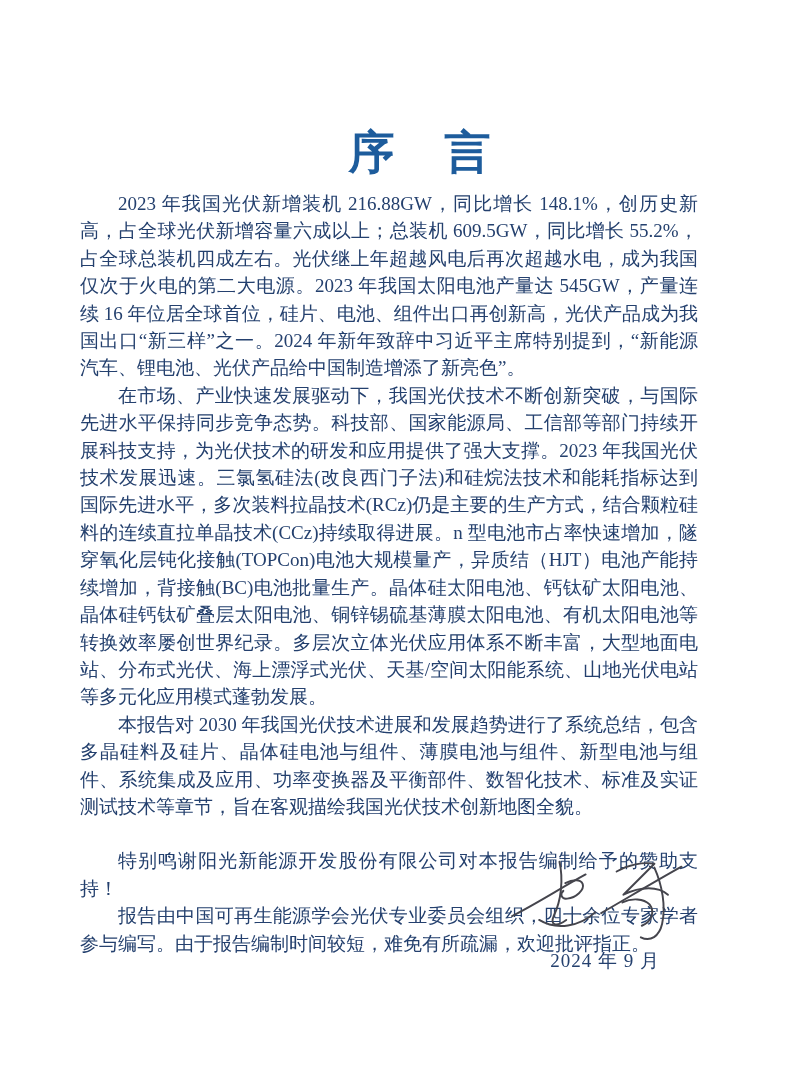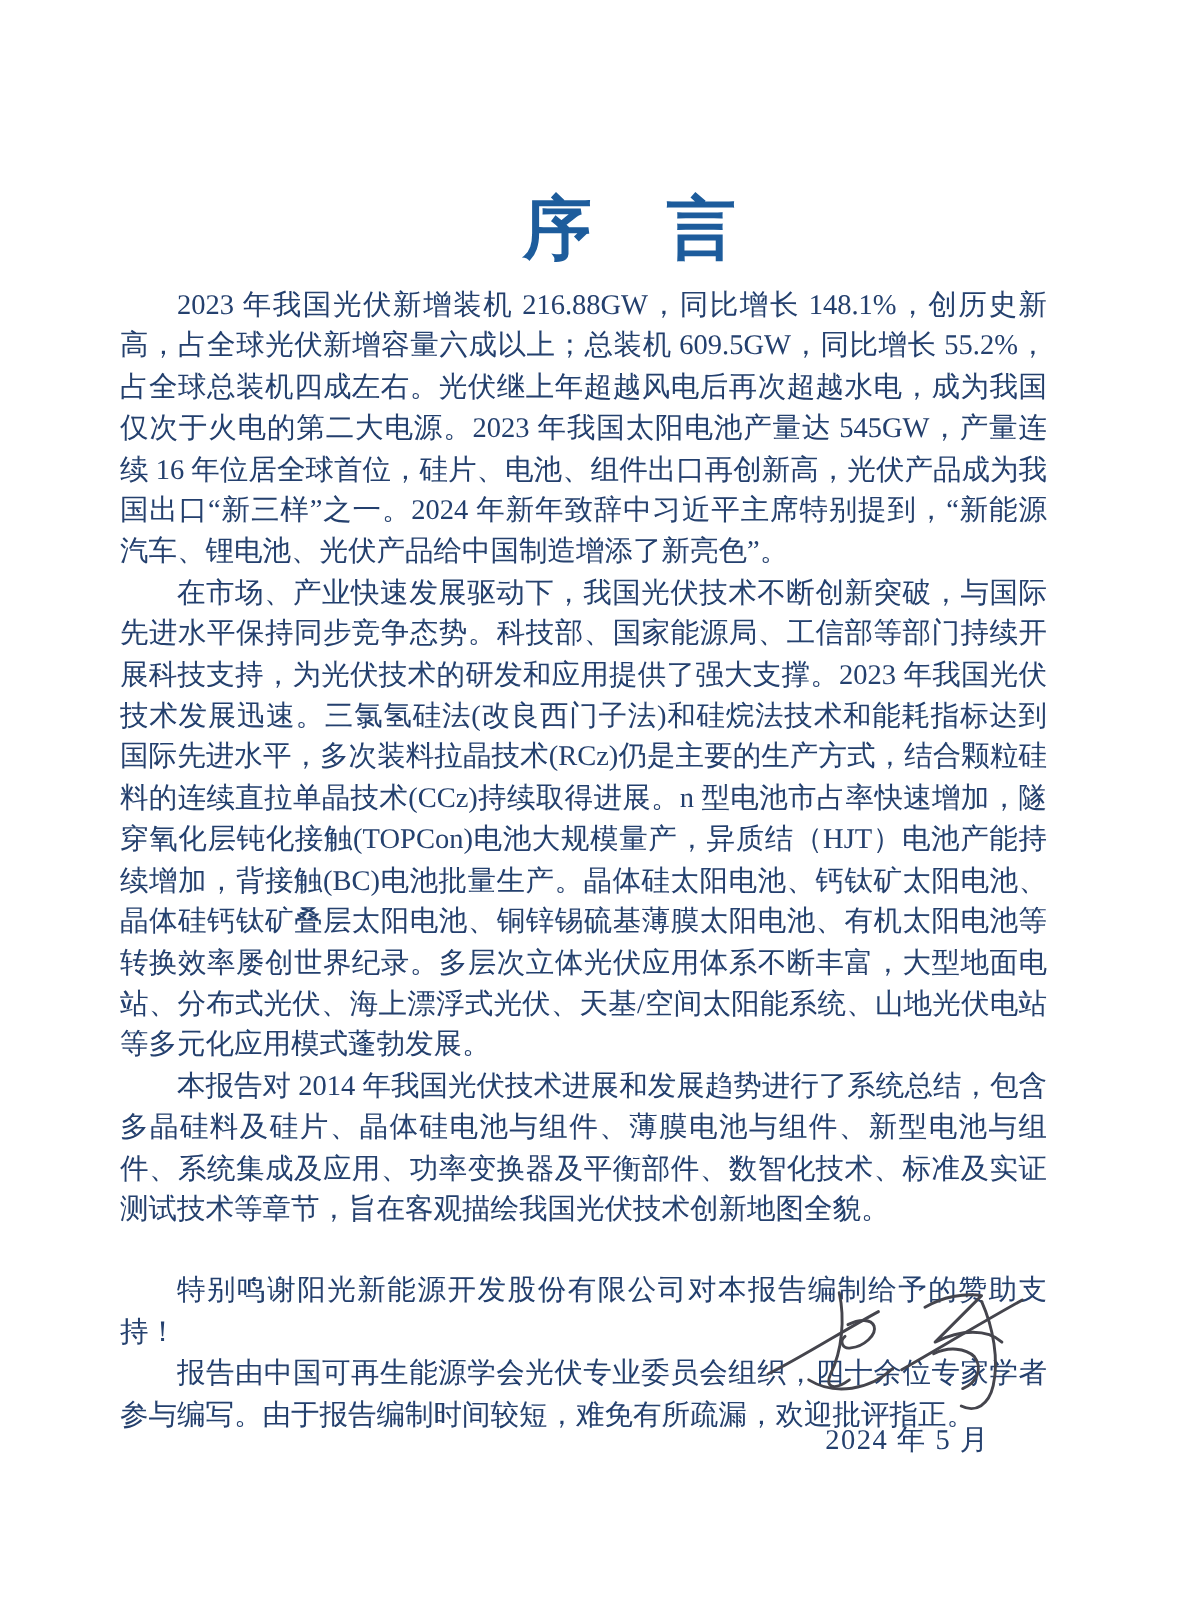--- a/index.html
+++ b/index.html
@@ -70,34 +70,34 @@
 </head>
 <body>
 
 <div class="page">
 
   <h1 class="title">序　言</h1>
 
   <div class="body-text">
     <p class="para">2023 年我国光伏新增装机 216.88GW，同比增长 148.1%，创历史新高，占全球光伏新增容量六成以上；总装机 609.5GW，同比增长 55.2%，占全球总装机四成左右。光伏继上年超越风电后再次超越水电，成为我国仅次于火电的第二大电源。2023 年我国太阳电池产量达 545GW，产量连续 16 年位居全球首位，硅片、电池、组件出口再创新高，光伏产品成为我国出口“新三样”之一。2024 年新年致辞中习近平主席特别提到，“新能源汽车、锂电池、光伏产品给中国制造增添了新亮色”。</p>
     <p class="para">在市场、产业快速发展驱动下，我国光伏技术不断创新突破，与国际先进水平保持同步竞争态势。科技部、国家能源局、工信部等部门持续开展科技支持，为光伏技术的研发和应用提供了强大支撑。2023 年我国光伏技术发展迅速。三氯氢硅法(改良西门子法)和硅烷法技术和能耗指标达到国际先进水平，多次装料拉晶技术(RCz)仍是主要的生产方式，结合颗粒硅料的连续直拉单晶技术(CCz)持续取得进展。n 型电池市占率快速增加，隧穿氧化层钝化接触(TOPCon)电池大规模量产，异质结（HJT）电池产能持续增加，背接触(BC)电池批量生产。晶体硅太阳电池、钙钛矿太阳电池、晶体硅钙钛矿叠层太阳电池、铜锌锡硫基薄膜太阳电池、有机太阳电池等转换效率屡创世界纪录。多层次立体光伏应用体系不断丰富，大型地面电站、分布式光伏、海上漂浮式光伏、天基/空间太阳能系统、山地光伏电站等多元化应用模式蓬勃发展。</p>
-    <p class="para">本报告对 2014 年我国光伏技术进展和发展趋势进行了系统总结，包含多晶硅料及硅片、晶体硅电池与组件、薄膜电池与组件、新型电池与组件、系统集成及应用、功率变换器及平衡部件、数智化技术、标准及实证测试技术等章节，旨在客观描绘我国光伏技术创新地图全貌。</p>
+    <p class="para">本报告对 2030 年我国光伏技术进展和发展趋势进行了系统总结，包含多晶硅料及硅片、晶体硅电池与组件、薄膜电池与组件、新型电池与组件、系统集成及应用、功率变换器及平衡部件、数智化技术、标准及实证测试技术等章节，旨在客观描绘我国光伏技术创新地图全貌。</p>
     <p class="para acknowledgement">特别鸣谢阳光新能源开发股份有限公司对本报告编制给予的赞助支持！</p>
     <p class="para">报告由中国可再生能源学会光伏专业委员会组织，四十余位专家学者参与编写。由于报告编制时间较短，难免有所疏漏，欢迎批评指正。</p>
   </div>
 
   <div class="signature-block">
     <svg viewBox="0 0 200 95" fill="none" stroke="#45454d" stroke-width="2" stroke-linecap="round" stroke-linejoin="round">
 
       <path d="M4 62 C28 50 56 32 80 19"></path>
       <path d="M53 6 C57 24 55 46 47 62 C43 71 49 74 60 66"></path>
       <path d="M59 28 C67 24 75 24 77 29 C79 35 70 43 61 44 C55 45 53 39 57 36"></path>
       <path d="M32 66 C50 77 74 73 90 58"></path>
 
       <path d="M112 16 C124 9 139 6 151 8 L119 40 C137 31 155 31 165 40"></path>
       <path d="M96 59 C122 44 152 26 179 11"></path>
       <path d="M151 12 C159 30 163 52 159 70 C156 83 147 89 137 84"></path>
       <path d="M118 48 C128 43 140 44 146 50 C152 58 148 68 138 72"></path>
     </svg>
-    <div class="signature-date">2024 年 5 月</div>
+    <div class="signature-date">2024 年 9 月</div>
   </div>
 
 </div>
 
 </body></html>

